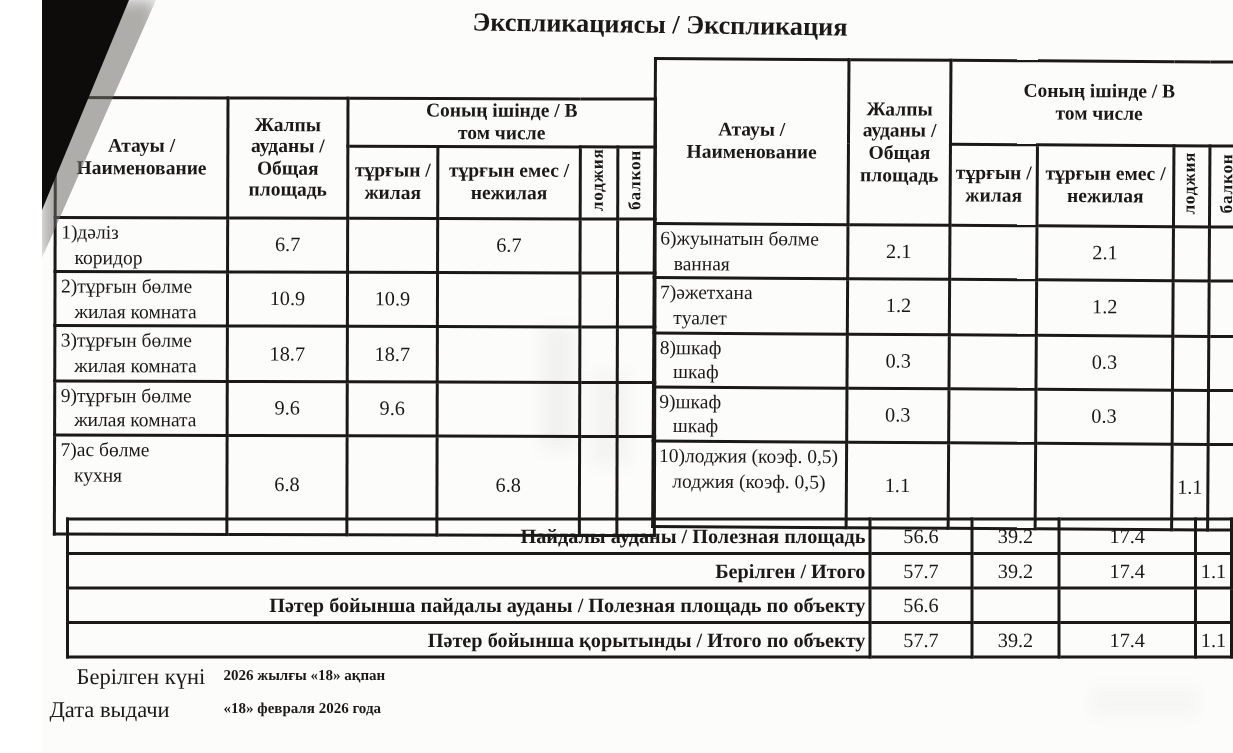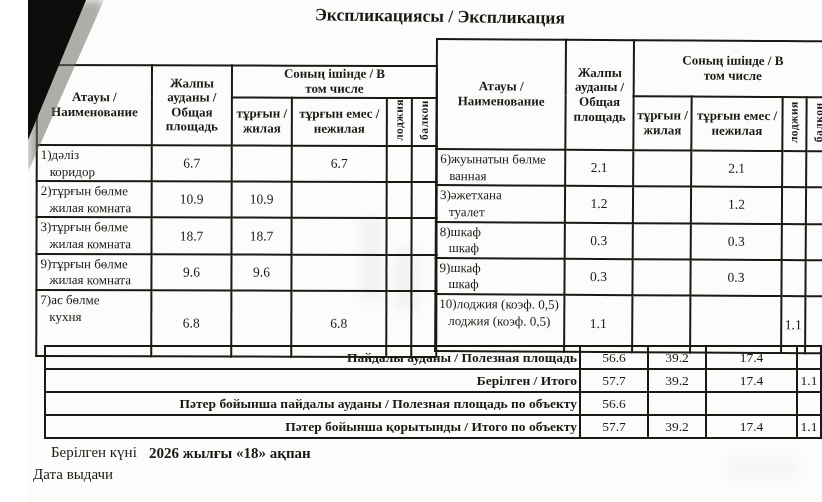--- a/index.html
+++ b/index.html
@@ -44,21 +44,21 @@
   .left-tbl tr.h1{height:32px}  .left-tbl tr.h2{height:42px}
   .right-tbl tr.h1{height:56px} .right-tbl tr.h2{height:54px}
   .left-tbl tr.lr0{height:34px}
   .left-tbl tr.lr1,.left-tbl tr.lr2,.left-tbl tr.lr3{height:35px}
   .left-tbl tr.lr4{height:66px}
   .right-tbl tr.rr0,.right-tbl tr.rr1,.right-tbl tr.rr2,.right-tbl tr.rr3{height:35px}
   .right-tbl tr.rr4{height:57px}
   .sum-tbl tr{height:23px}
   .sum-label{text-align:right;font-weight:bold;font-size:13.5px;padding-right:5px;white-space:nowrap;}
   .footer-label{position:absolute;font-size:15px;}
-  .footer-value{position:absolute;font-size:15px;font-weight:bold;}
+  .footer-value{position:absolute;font-size:10px;font-weight:bold;}
   .f-lk{left:23px;top:444px}
   .f-lr{left:5px;top:466px}
   .f-vk{left:121px;top:445px}
   .f-vr{left:121px;top:467px}
 </style>
 </head>
 <body>
 
 <div class="stage">
   <div class="ghost g1"></div>
@@ -173,21 +173,21 @@
             <div class="ind">ванная</div>
           </td>
       <td class="num">2.1</td>
       <td class="num"></td>
       <td class="num">2.1</td>
       <td class="num"></td>
       <td class="num"></td>
     </tr>
     <tr class="rr1">
       <td class="name">
-            <div>3)әжетхана</div>
+            <div>7)әжетхана</div>
             <div class="ind">туалет</div>
           </td>
       <td class="num">1.2</td>
       <td class="num"></td>
       <td class="num">1.2</td>
       <td class="num"></td>
       <td class="num"></td>
     </tr>
     <tr class="rr2">
       <td class="name">
@@ -266,16 +266,17 @@
       <td class="num">17.4</td>
       <td class="num">1.1</td>
       <td class="num"></td>
     </tr>
   </tbody>
     </table>
 
   <div class="footer-label f-lk">Берілген күні</div>
   <div class="footer-label f-lr">Дата выдачи</div>
   <div class="footer-value f-vk">2026 жылғы «18» ақпан</div>
+  <div class="footer-value f-vr">«18» февраля 2026 года</div>
 
   <div class="corner-shadow"></div>
   <div class="corner"></div>
 </div>
 
 </body></html>

